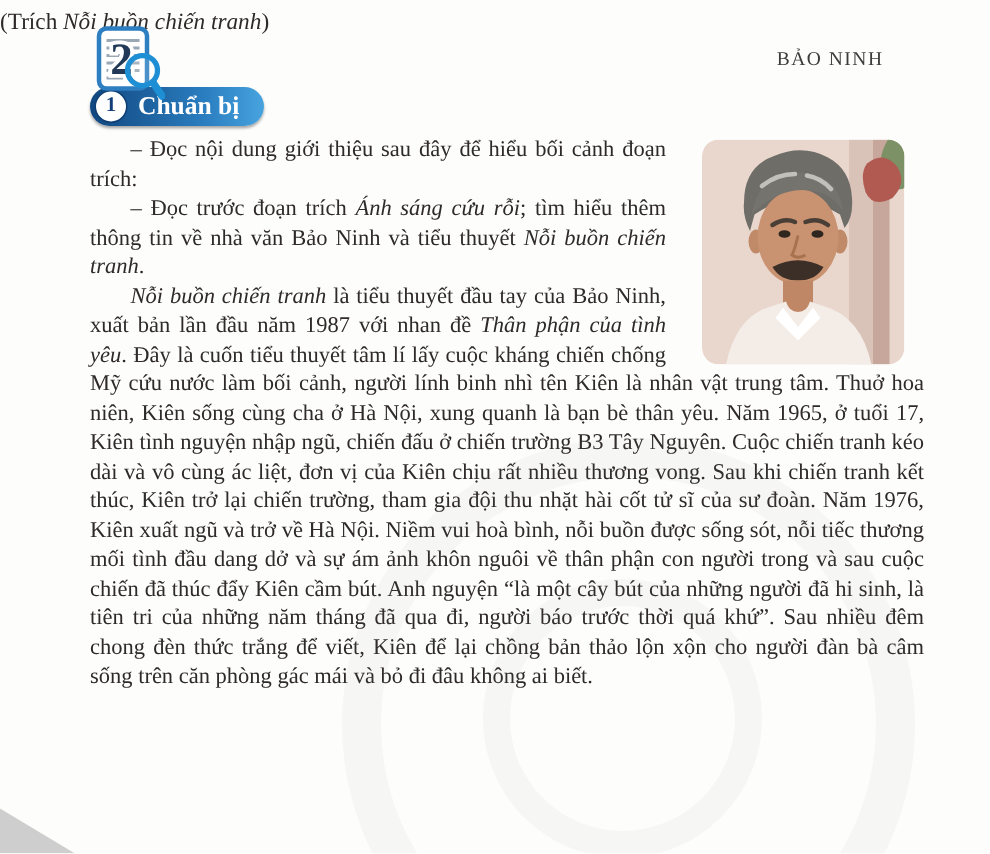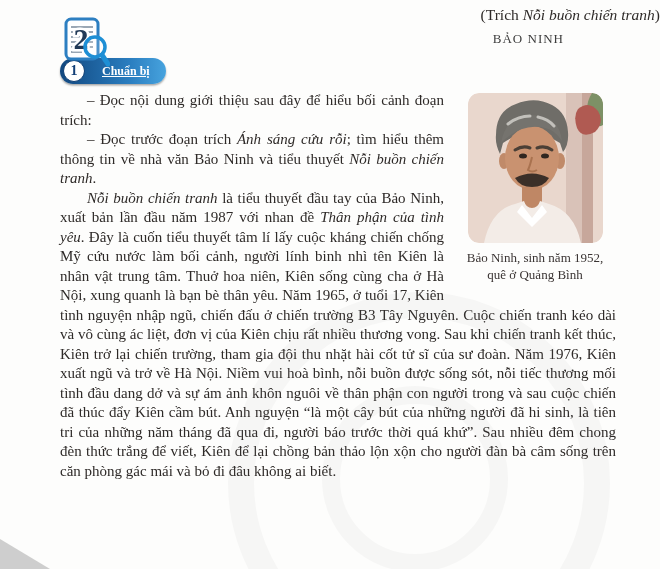--- a/index.html
+++ b/index.html
@@ -14,33 +14,33 @@
   .wm-ring-2 { position:absolute; left:322px; top:386px; width:150px; height:150px;
     border:18px solid rgba(120,120,120,0.055); border-radius:50%; }
   .corner-shadow { position:absolute; left:0; bottom:0; width:0; height:0;
     border-bottom:30px solid rgba(160,160,160,0.5); border-right:50px solid transparent; }
 
   .lesson-icon { position:absolute; left:62px; top:16px; }
 
   .headline { text-align:center; padding-top:17px; }
   .title { font-size:23px; font-weight:bold; color:#b5282c; letter-spacing:0.5px; }
   .title sup { font-size:12px; font-weight:bold; }
-  .subtitle { text-align:right; font-size:15.5px; margin-top:6px; color:#2e2a28; }
+  .subtitle { text-align:left; font-size:15.5px; margin-top:6px; color:#2e2a28; }
   .subtitle .it { font-style:italic; }
-  .author { text-align:right; padding-right:96px; margin-top:7px;
+  .author { text-align:right; padding-right:71px; margin-top:7px;
     font-size:13px; letter-spacing:1px; color:#3c3c3c; }
 
   .badge { display:inline-flex; align-items:center; margin:11px 0 0 60px;
     height:26px; border-radius:14px; padding:0 16px 0 3px;
     background:linear-gradient(90deg,#11477f 0%, #2a7dbf 65%, #47a3de 100%);
     box-shadow:0 1.5px 2px rgba(0,0,0,0.35); }
   .badge-num { width:20px; height:20px; border-radius:50%; background:#ffffff;
     border:1.5px solid #0e3e74; color:#123f77; font-weight:bold; font-size:14px;
     display:flex; align-items:center; justify-content:center; }
-  .badge-label { color:#ffffff; font-weight:bold; font-size:12px; margin-left:17px;text-decoration:underline; }
+  .badge-label { color:#ffffff; font-weight:bold; font-size:17px; margin-left:7px; }
 
   .content { margin:7px 44px 0 60px; font-size:15px; line-height:19.5px;
     text-align:justify; }
   .content p { margin:0; text-indent:27px; }
   .content .it { font-style:italic; }
 
   .figure { float:right; width:162px; margin:2px 0 4px 10px; text-align:center; text-indent:0; }
   .portrait-svg { display:block; margin:0 auto; border-radius:11px; }
   .caption { font-size:13px; line-height:16.5px; margin-top:7px; color:#3a3433; }
 </style>
@@ -105,24 +105,20 @@
           <ellipse cx="55" cy="63" rx="4" ry="2.5" fill="#2f2620"></ellipse>
           <ellipse cx="77" cy="63" rx="4" ry="2.5" fill="#2f2620"></ellipse>
           <path d="M64 64 q-2 9 -4 13 q4 3 9 0" stroke="#a9724f" stroke-width="2" fill="none"></path>
           <path d="M47 85 q17 -9 34 0 q-5 9 -17 9 q-12 0 -17 -9 z" fill="#3b2f28"></path>
           <path d="M56 96 q8 4 16 0" stroke="#8a5a48" stroke-width="2" fill="none"></path>
           <rect x="54" y="94" width="20" height="24" fill="#bf8765"></rect>
           <path d="M16 150 q7 -33 31 -39 l9 -3 q2 7 8 7 q6 0 8 -7 l9 3 q25 7 32 39 z" fill="#f3ece7"></path>
           <path d="M54 112 l10 13 l10 -13 l5 7 l-15 15 l-15 -15 z" fill="#ffffff"></path>
         </g>
       </svg>
-      <div class="caption">
-        <div>Bảo Ninh, sinh năm 1952,</div>
-        <div>quê ở Quảng Bình</div>
-      </div>
     </div>
 
     <p><span>– Đọc nội dung giới thiệu sau đây để hiểu bối cảnh đoạn trích:</span></p>
 
     <p><span>– Đọc trước đoạn trích </span><span class="it">Ánh sáng cứu rỗi</span><span>; tìm hiểu thêm thông tin về nhà văn Bảo Ninh và tiểu thuyết </span><span class="it">Nỗi buồn chiến tranh</span><span>.</span></p>
 
     <p><span class="it">Nỗi buồn chiến tranh</span><span> là tiểu thuyết đầu tay của Bảo Ninh, xuất bản lần đầu năm 1987 với nhan đề </span><span class="it">Thân phận của tình yêu</span><span>. Đây là cuốn tiểu thuyết tâm lí lấy cuộc kháng chiến chống Mỹ cứu nước làm bối cảnh, người lính binh nhì tên Kiên là nhân vật trung tâm. Thuở hoa niên, Kiên sống cùng cha ở Hà Nội, xung quanh là bạn bè thân yêu. Năm 1965, ở tuổi 17, Kiên tình nguyện nhập ngũ, chiến đấu ở chiến trường B3 Tây Nguyên. Cuộc chiến tranh kéo dài và vô cùng ác liệt, đơn vị của Kiên chịu rất nhiều thương vong. Sau khi chiến tranh kết thúc, Kiên trở lại chiến trường, tham gia đội thu nhặt hài cốt tử sĩ của sư đoàn. Năm 1976, Kiên xuất ngũ và trở về Hà Nội. Niềm vui hoà bình, nỗi buồn được sống sót, nỗi tiếc thương mối tình đầu dang dở và sự ám ảnh khôn nguôi về thân phận con người trong và sau cuộc chiến đã thúc đẩy Kiên cầm bút. Anh nguyện “là một cây bút của những người đã hi sinh, là tiên tri của những năm tháng đã qua đi, người báo trước thời quá khứ”. Sau nhiều đêm chong đèn thức trắng để viết, Kiên để lại chồng bản thảo lộn xộn cho người đàn bà câm sống trên căn phòng gác mái và bỏ đi đâu không ai biết.</span></p>
 
 
   </div>

